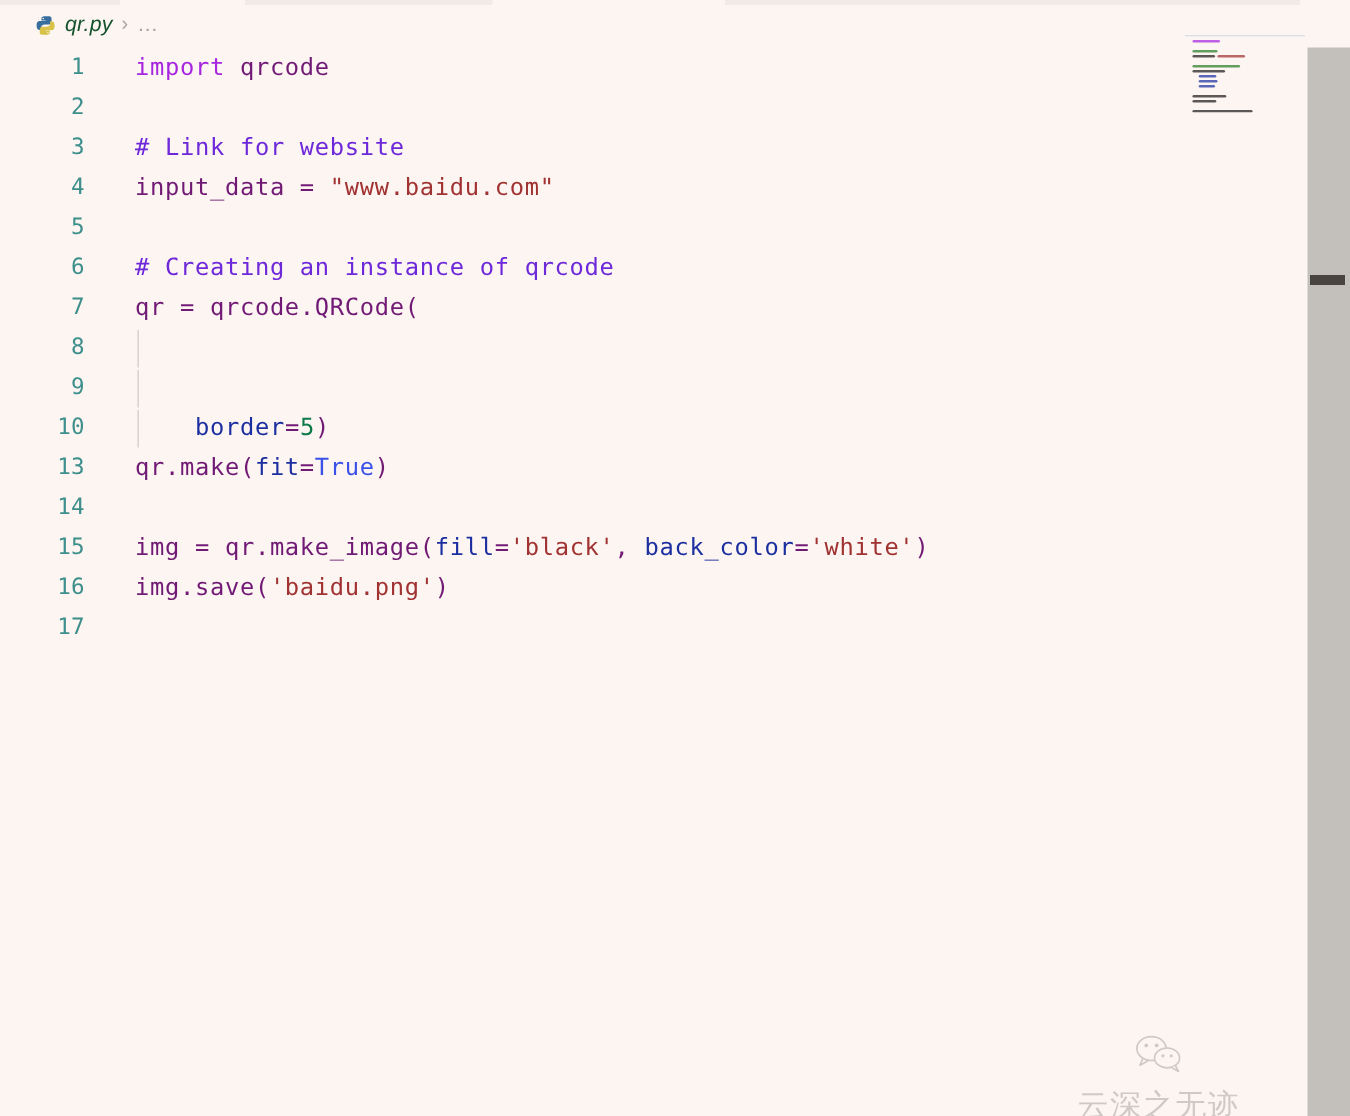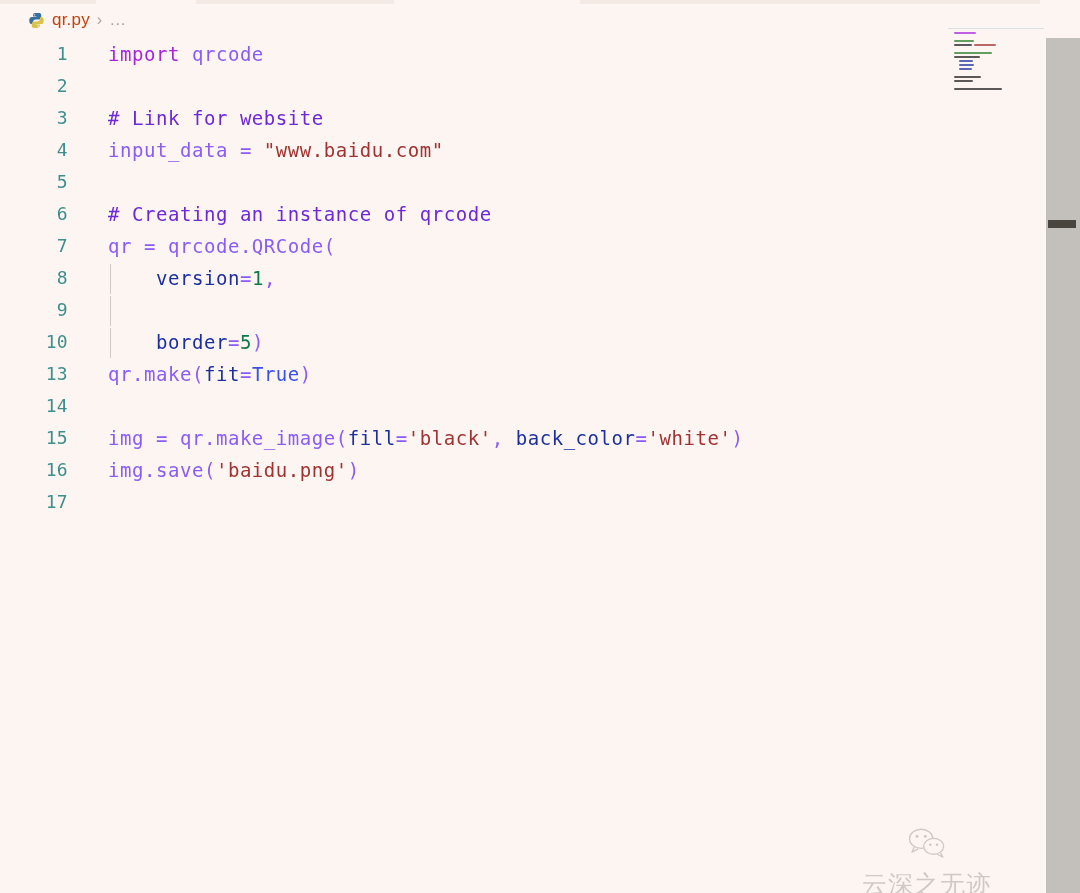--- a/index.html
+++ b/index.html
@@ -41,21 +41,21 @@
     height: 24px;
     display: flex;
     align-items: center;
     gap: 7px;
     font-family: "Liberation Sans", sans-serif;
     font-size: 17px;
     color: #8d8783;
     white-space: nowrap;
   }
   .py-icon { width: 17px; height: 17px; display: block; flex: 0 0 auto; }
-  .bc-file { color: #c2410c; letter-spacing: .2px; }
+  .bc-file { color: #14532d; letter-spacing: .2px; font-style: italic; }
   .bc-sep  { color: #a9a39f; font-size: 16px; }
   .bc-dots { color: #a9a39f; font-size: 17px; letter-spacing: 1px; }
 
   
   .editor {
     position: absolute;
     top: 38px;
     left: 0;
     width: 1080px;
     height: 855px;
@@ -122,21 +122,21 @@
     background: #1a1a1a;
   }
 
   
   .t-kw      { color: #a626e0; }
   .t-comment { color: #6d28d9; }
   .t-string  { color: #a03232; }
   .t-number  { color: #0d7a4a; }
   .t-param   { color: #1c2fa0; }
   .t-const   { color: #3a51e8; text-align: right; }
-  .t-plain   { color: #8b5cf6; }
+  .t-plain   { color: #701a75; }
 
   
   .minimap {
     position: absolute;
     top: 30px;
     left: 950px;
     width: 92px;
     height: 60px;
     overflow: hidden;
   }
@@ -216,21 +216,21 @@
 
 <div class="editor">
   <div class="code-rows" id="code-rows">
       <div class="row"><span class="lineno">1</span><span class="code"><span class="t-kw">import</span><span class="t-plain"> qrcode</span></span></div>
       <div class="row"><span class="lineno">2</span><span class="code"></span></div>
       <div class="row"><span class="lineno">3</span><span class="code"><span class="t-comment"># Link for website</span></span></div>
       <div class="row"><span class="lineno">4</span><span class="code"><span class="t-plain">input_data = </span><span class="t-string">"www.baidu.com"</span></span></div>
       <div class="row"><span class="lineno">5</span><span class="code"></span></div>
       <div class="row"><span class="lineno">6</span><span class="code"><span class="t-comment"># Creating an instance of qrcode</span></span></div>
       <div class="row"><span class="lineno">7</span><span class="code"><span class="t-plain">qr = qrcode.QRCode(</span></span></div>
-      <div class="row"><span class="lineno">8</span><div class="indent-guide"></div><span class="code"><span class="t-plain">    </span><span class="t-param">version</span><span class="t-plain">=</span><span class="t-number">1</span><span class="t-plain">,</span></span></div>
+      <div class="row"><span class="lineno">8</span><div class="indent-guide"></div></div>
       <div class="row"><span class="lineno">9</span><div class="indent-guide"></div></div>
       <div class="row"><span class="lineno">10</span><div class="indent-guide"></div><span class="code"><span class="t-plain">    </span><span class="t-param">border</span><span class="t-plain">=</span><span class="t-number">5</span><span class="t-plain">)</span></span></div>
       <div class="row"><span class="lineno">13</span><span class="code"><span class="t-plain">qr.make(</span><span class="t-param">fit</span><span class="t-plain">=</span><span class="t-const">True</span><span class="t-plain">)</span></span></div>
       <div class="row"><span class="lineno">14</span><span class="code"></span></div>
       <div class="row"><span class="lineno">15</span><span class="code"><span class="t-plain">img = qr.make_image(</span><span class="t-param">fill</span><span class="t-plain">=</span><span class="t-string">'black'</span><span class="t-plain">, </span><span class="t-param">back_color</span><span class="t-plain">=</span><span class="t-string">'white'</span><span class="t-plain">)</span></span></div>
       <div class="row"><span class="lineno">16</span><span class="code"><span class="t-plain">img.save(</span><span class="t-string">'baidu.png'</span><span class="t-plain">)</span></span></div>
       <div class="row"><span class="lineno">17</span><span class="code"></span></div>
     </div>
 </div>
 

